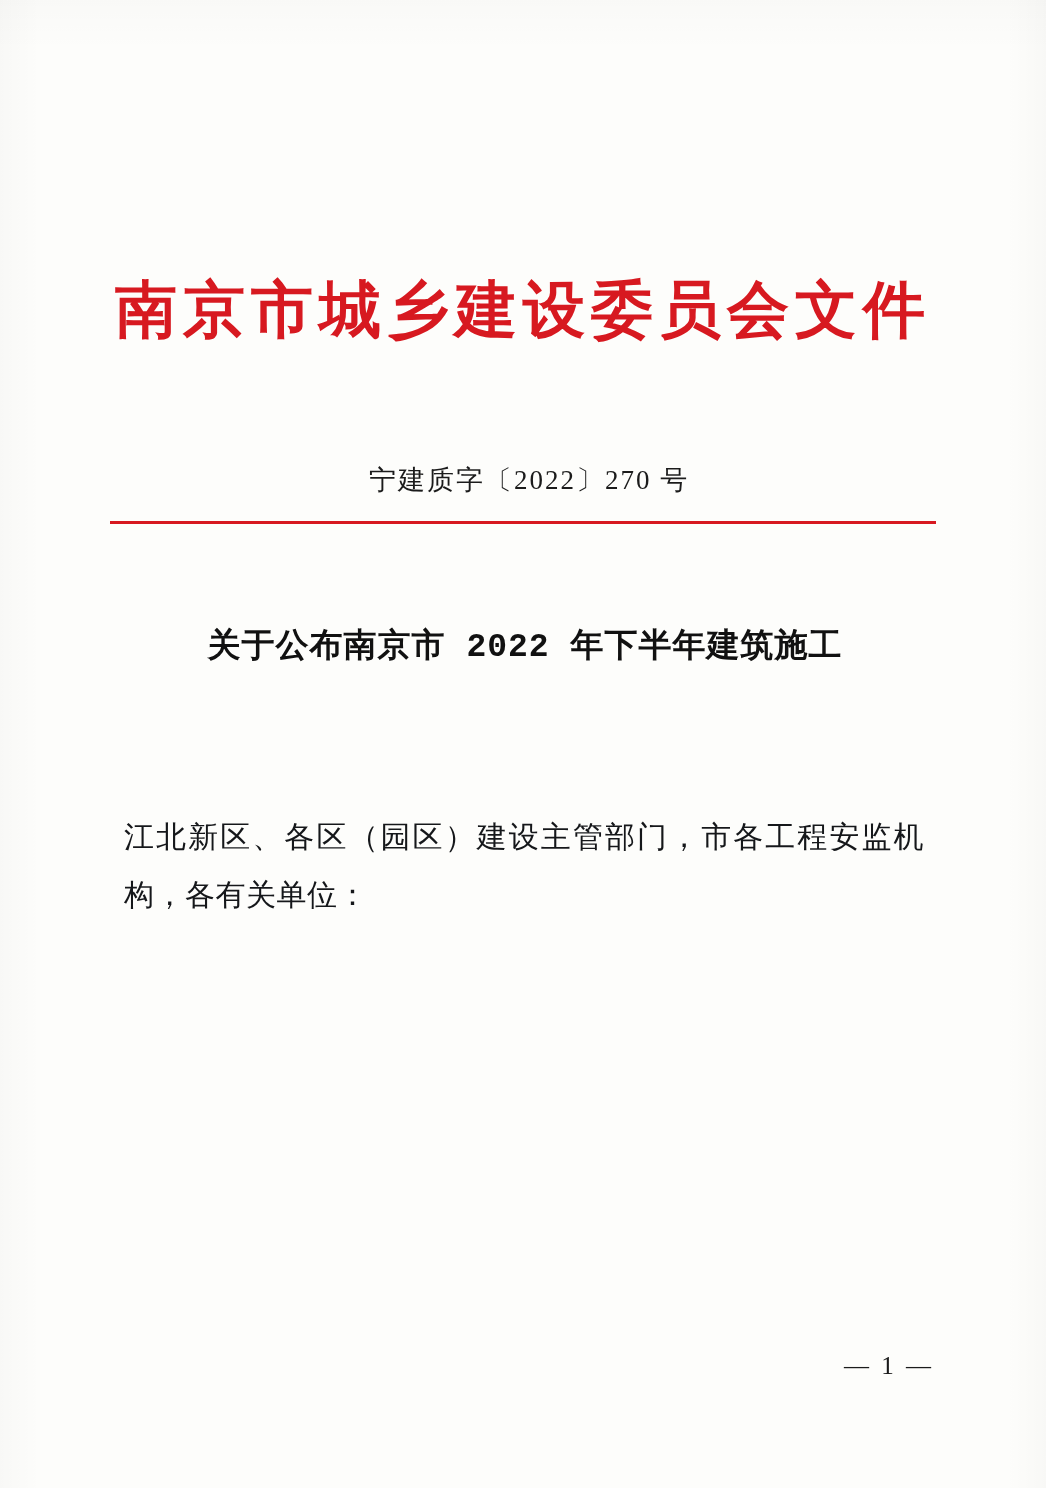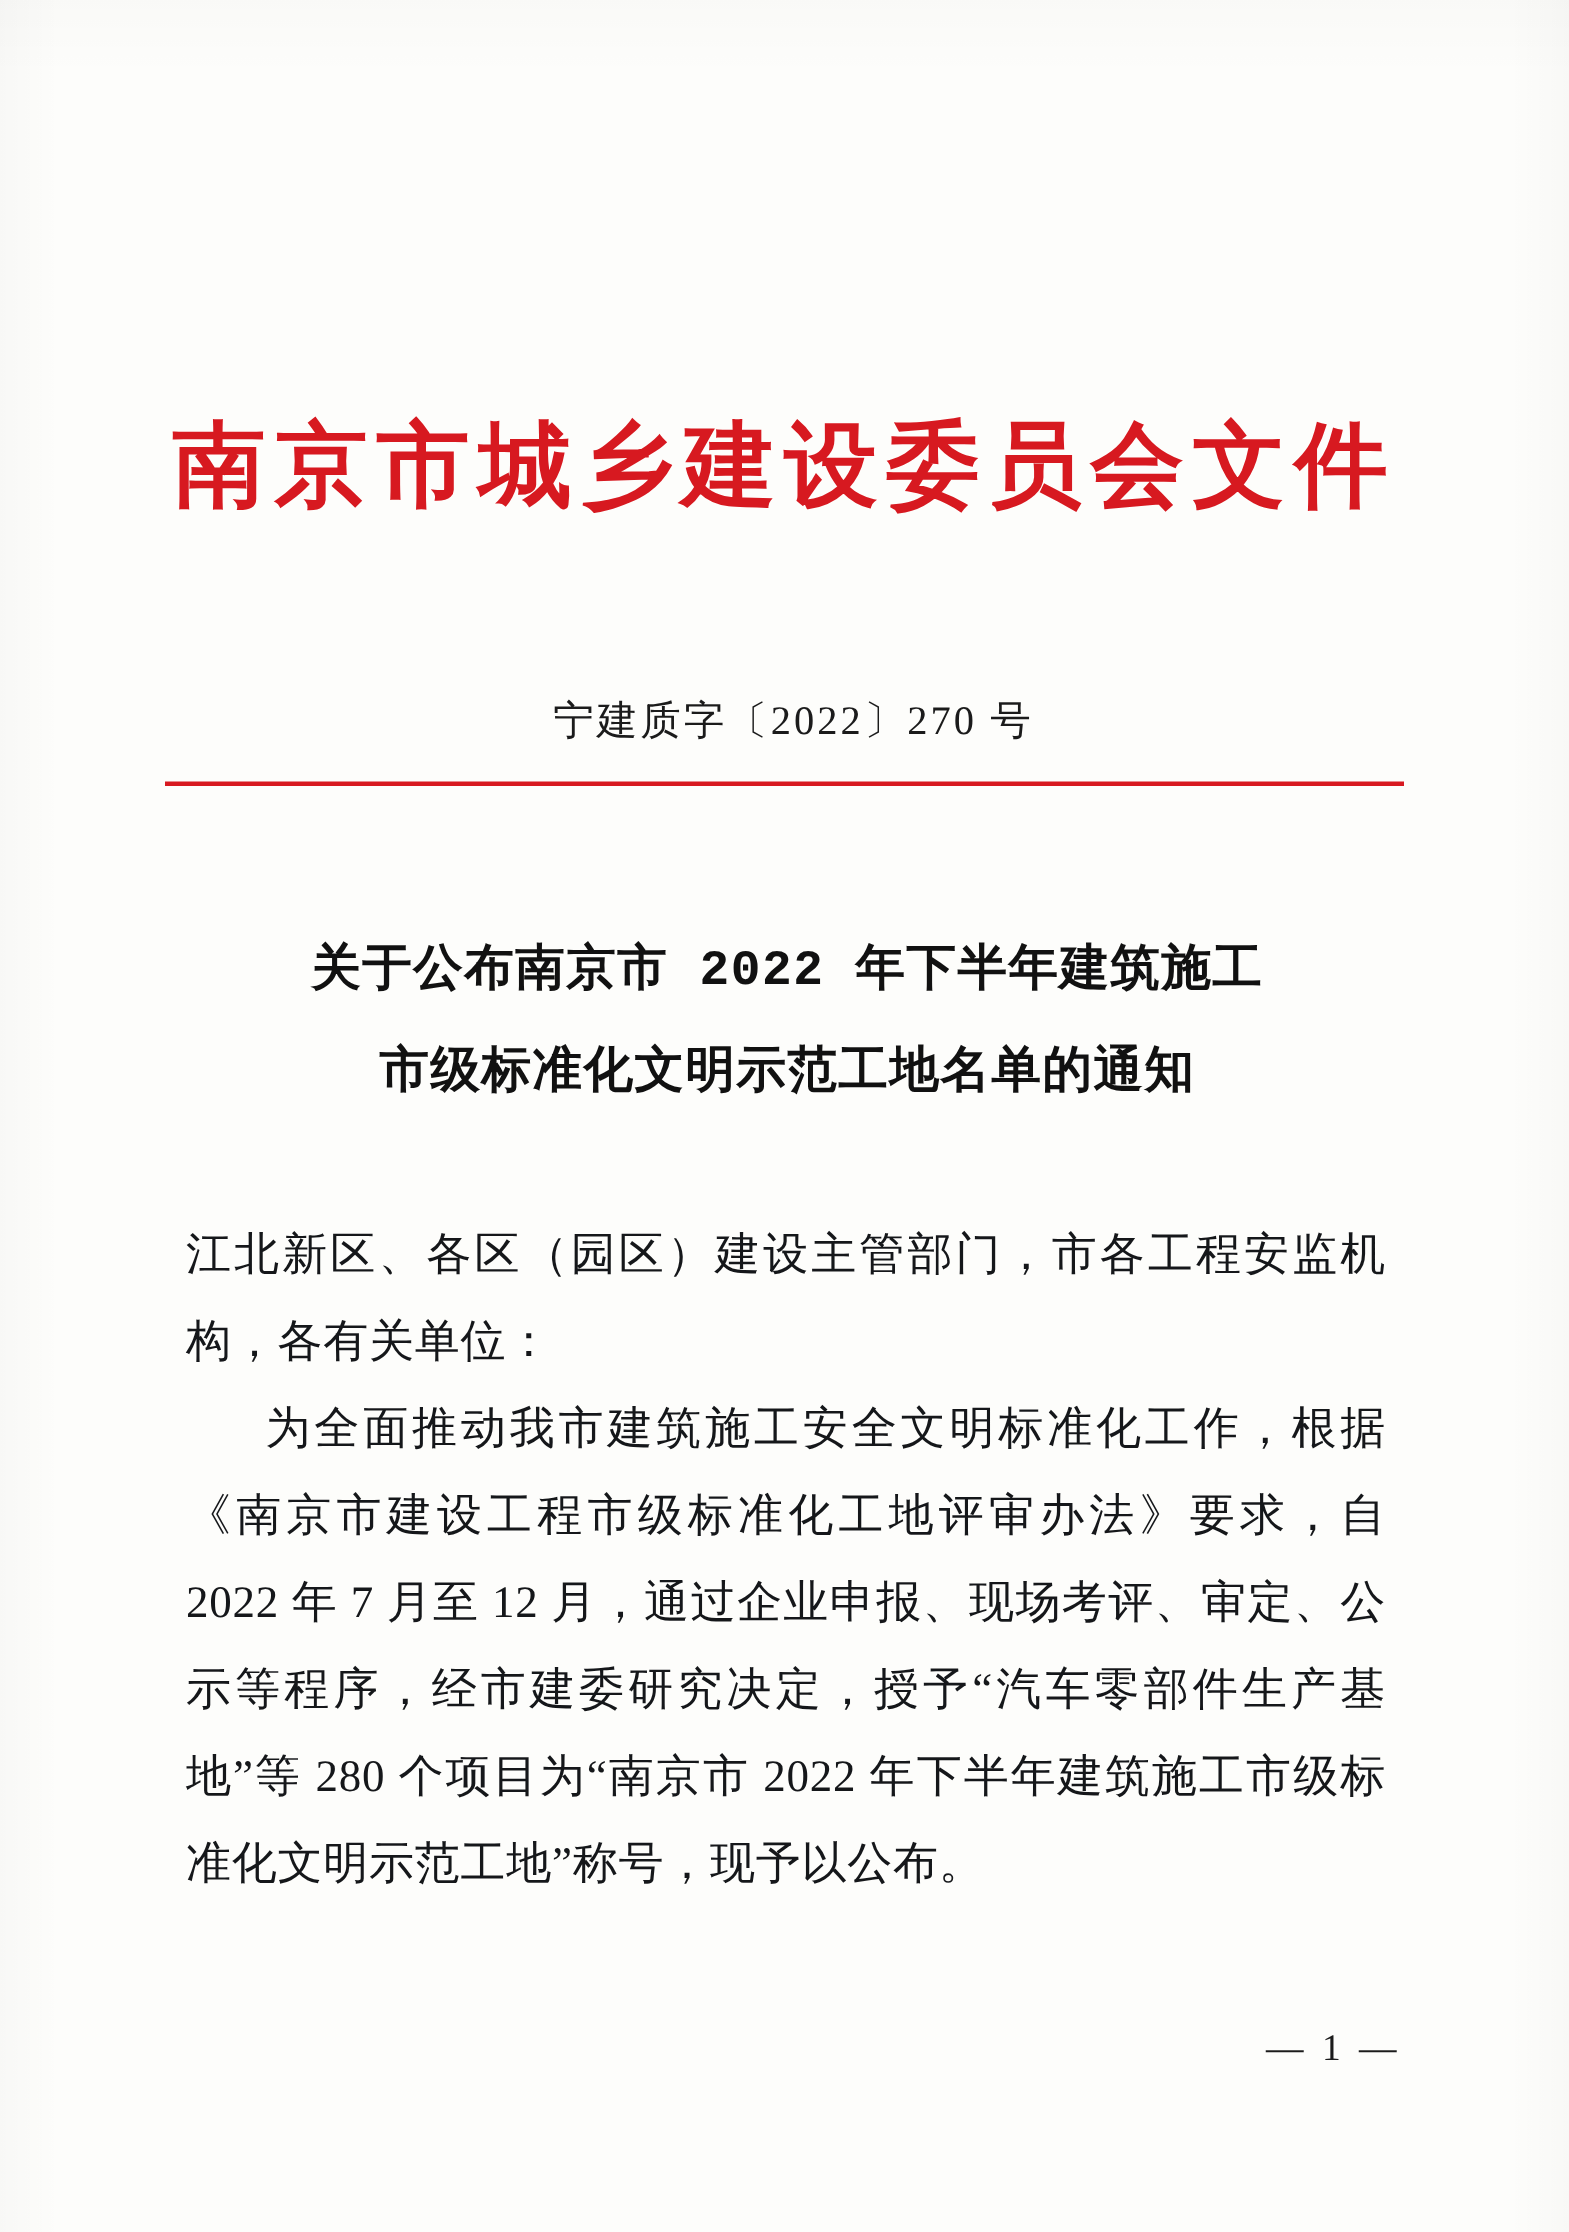--- a/index.html
+++ b/index.html
@@ -124,24 +124,22 @@
     <div class="doc-header">
       <div class="doc-header-title">南京市城乡建设委员会文件</div>
     </div>
 
     <div class="doc-number">宁建质字〔2022〕270 号</div>
 
     <div class="red-rule"></div>
 
     <div class="doc-title">
       <div>关于公布南京市 2022 年下半年建筑施工</div>
-      <div>市级标准化文明示范工地名单的通知</div>
     </div>
 
     <div class="body-block">
       <p class="salutation">江北新区、各区（园区）建设主管部门，市各工程安监机构，各有关单位：</p>
-      <p class="para">为全面推动我市建筑施工安全文明标准化工作，根据《南京市建设工程市级标准化工地评审办法》要求，自 2022 年 7 月至 12 月，通过企业申报、现场考评、审定、公示等程序，经市建委研究决定，授予“汽车零部件生产基地”等 280 个项目为“南京市 2022 年下半年建筑施工市级标准化文明示范工地”称号，现予以公布。</p>
     </div>
 
     <div class="page-number">— 1 —</div>
 
   </div>
 </div>
 
 </body></html>

